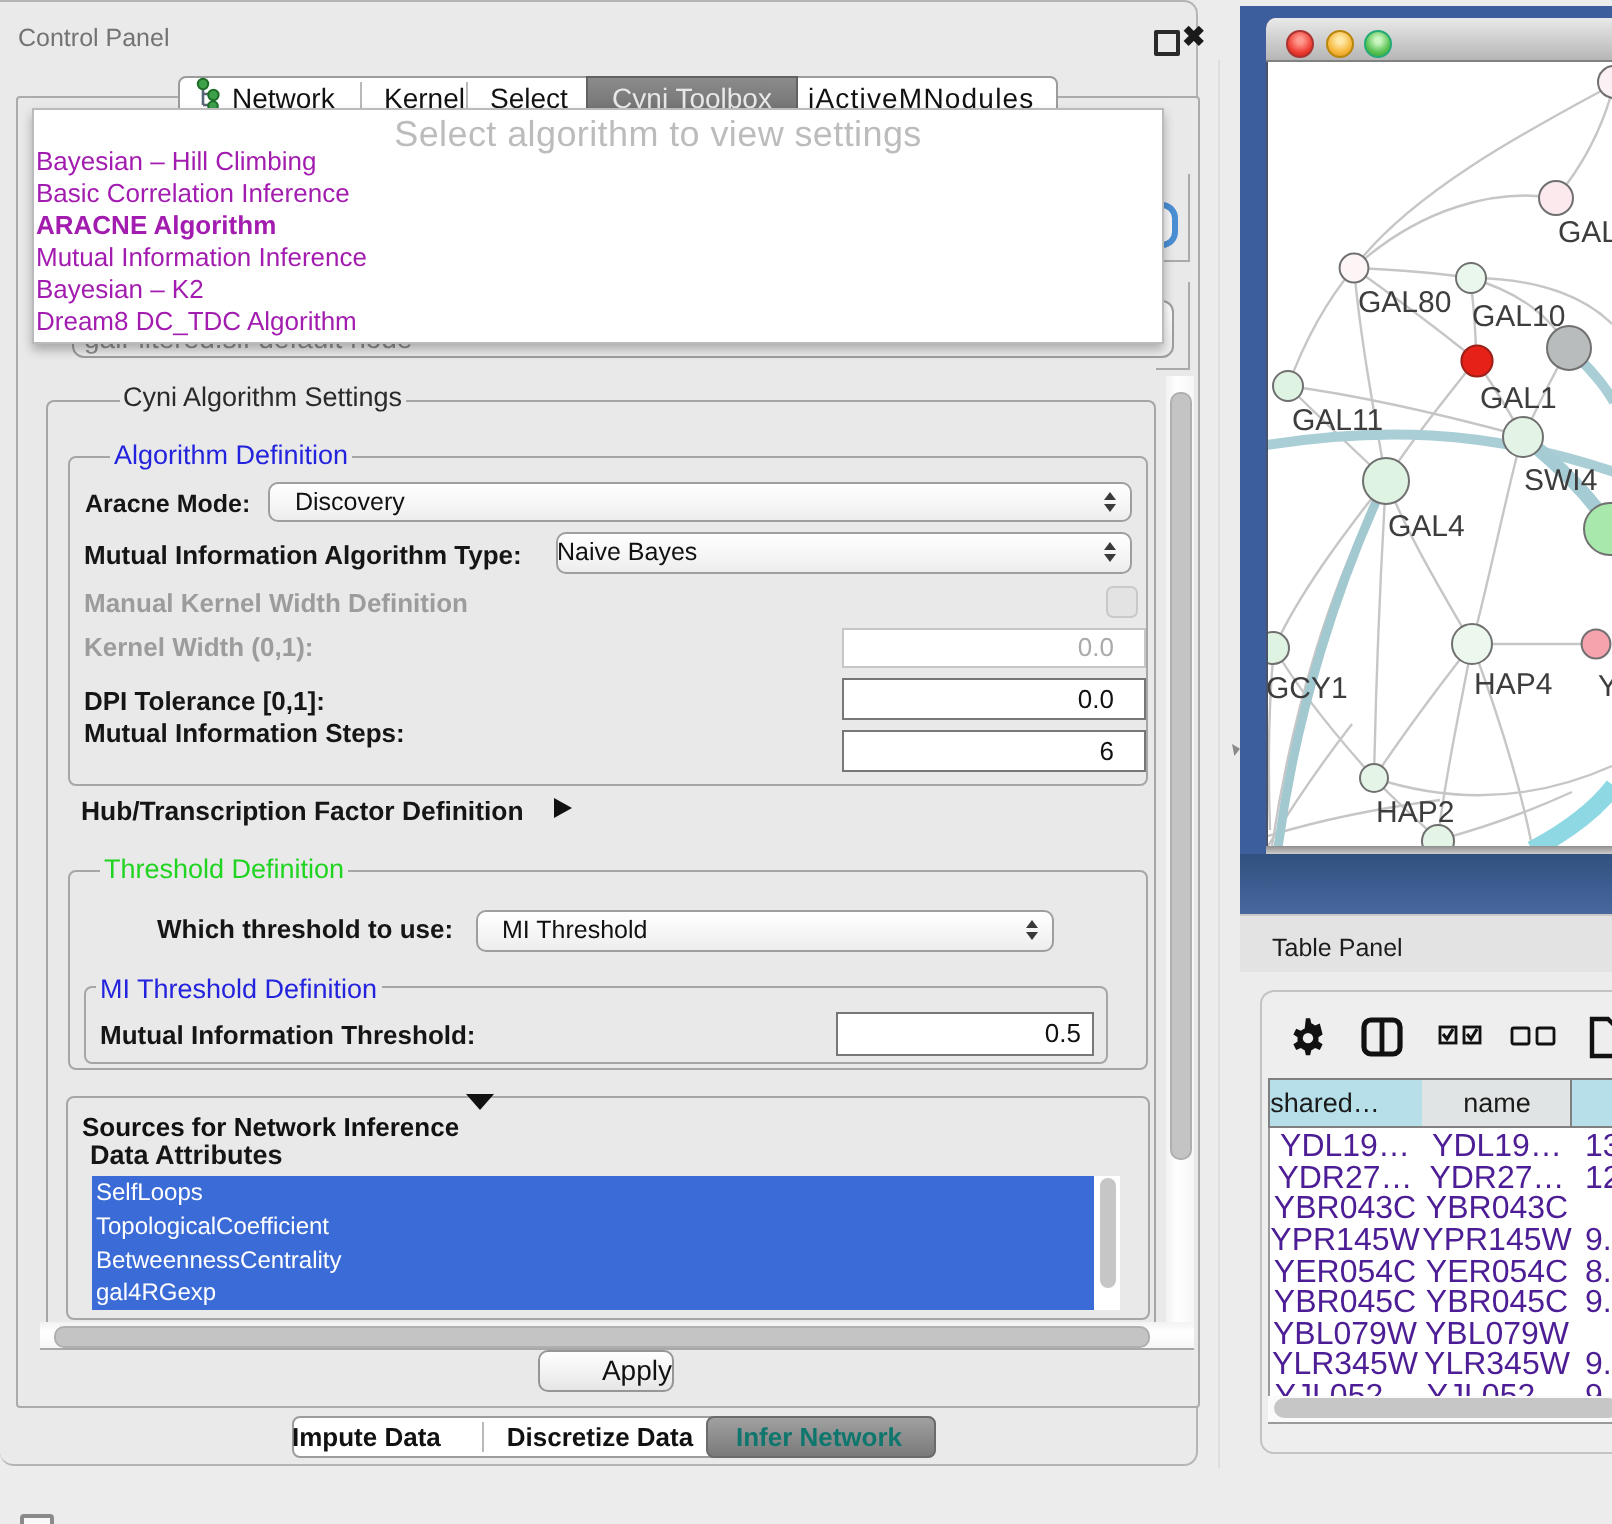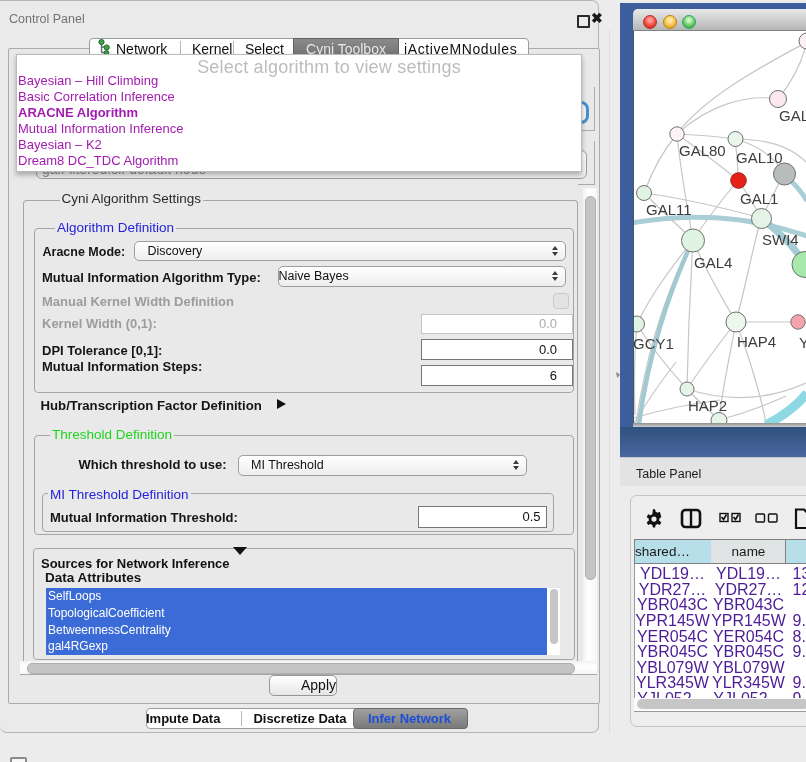--- a/index.html
+++ b/index.html
@@ -121,21 +121,21 @@
 <div class="abs" style="left:27px;top:663px;width:546px;height:9px;background:#c4c4c4;border:1px solid #afafaf;border-radius:5px;"></div>
 <div class="abs" style="left:20px;top:674px;width:577px;height:1px;background:#a8a8a8;"></div>
 
 <div class="abs" style="left:269px;top:674.5px;width:66px;height:19px;background:linear-gradient(#ffffff,#e6e6e6);border:1px solid #969696;border-radius:5px;text-align:right;font-size:14px;color:#111;line-height:19px;">Apply</div>
 
 <div class="abs" style="left:146px;top:708px;width:320px;height:19px;background:#fff;border:1px solid #9c9c9c;border-radius:4px;"></div>
 <div class="abs" style="left:352.5px;top:708px;width:115.5px;height:21px;background:linear-gradient(#a0a0a0,#7a7a7a);border:1px solid #6b6b6b;border-radius:4px;box-sizing:border-box;"></div>
 <div class="abs" style="left:241px;top:711px;width:1px;height:15px;background:#b9b9b9;"></div>
 <div class="abs" style="left:146px;top:711px;width:96px;text-align:left;font-size:13px;font-weight:bold;color:#111;">Impute Data</div>
 <div class="abs" style="left:247px;top:711px;width:106px;text-align:center;font-size:13px;font-weight:bold;color:#111;">Discretize Data</div>
-<div class="abs" style="left:352px;top:711px;width:115px;text-align:center;font-size:13px;font-weight:bold;color:#1d4ed8;">Infer Network</div>
+<div class="abs" style="left:352px;top:711px;width:115px;text-align:center;font-size:13px;font-weight:bold;color:#0f766e;">Infer Network</div>
 
 <div class="abs" style="left:10px;top:757px;width:13px;height:10px;background:#f8f8f8;border:2px solid #8a8a8a;border-radius:2px;"></div>
 
 <div class="abs" style="left:16px;top:54px;width:564px;height:116px;background:#fff;border:1px solid #bbb;box-shadow:0 3px 5px rgba(0,0,0,0.28);"></div>
 <div class="abs" style="left:16px;top:57px;width:626px;text-align:center;font-size:18px;letter-spacing:0.2px;color:#bcbcbc;">Select algorithm to view settings</div>
 <div class="abs" style="left:18px;top:73px;font-size:13px;color:#a21caf;line-height:16px;white-space:nowrap;">Bayesian – Hill Climbing<br>Basic Correlation Inference<br><b>ARACNE Algorithm</b><br>Mutual Information Inference<br>Bayesian – K2<br>Dream8 DC_TDC Algorithm</div>
 
 <div class="abs" style="left:609px;top:30px;width:1px;height:704px;background:#dedede;"></div>
 <div class="abs" style="left:620px;top:3px;width:186px;height:454px;background:#3c5e9d;"></div>
 <div class="abs" style="left:620px;top:427px;width:186px;height:30px;background:linear-gradient(#31517f,#48679f);"></div>

